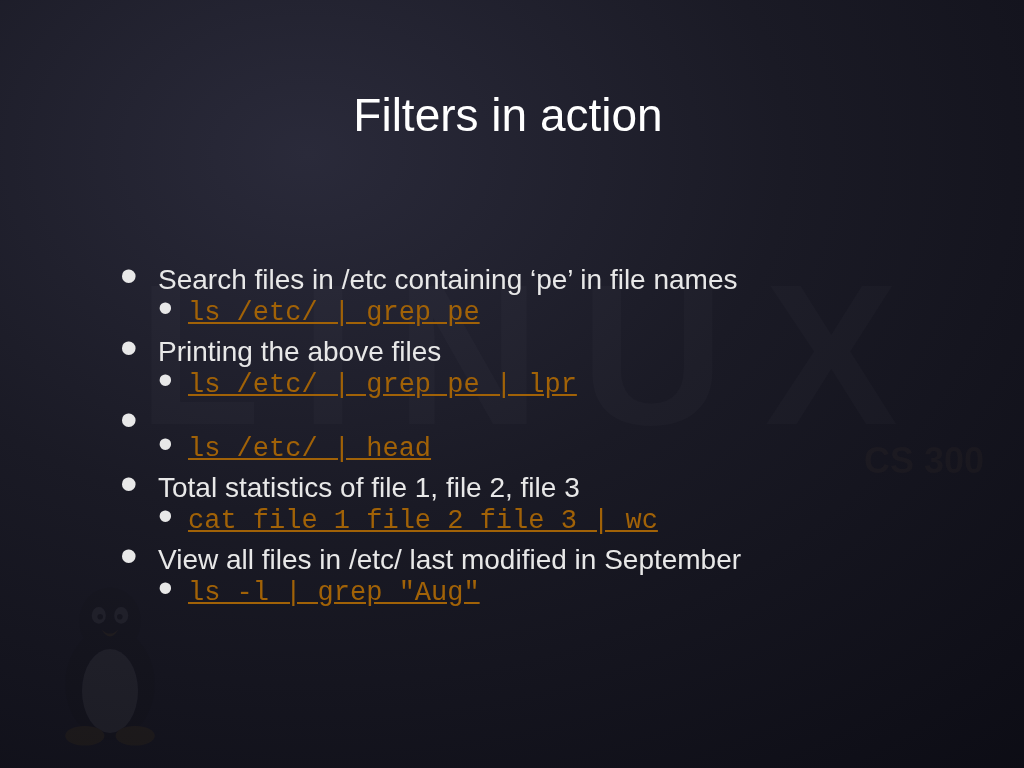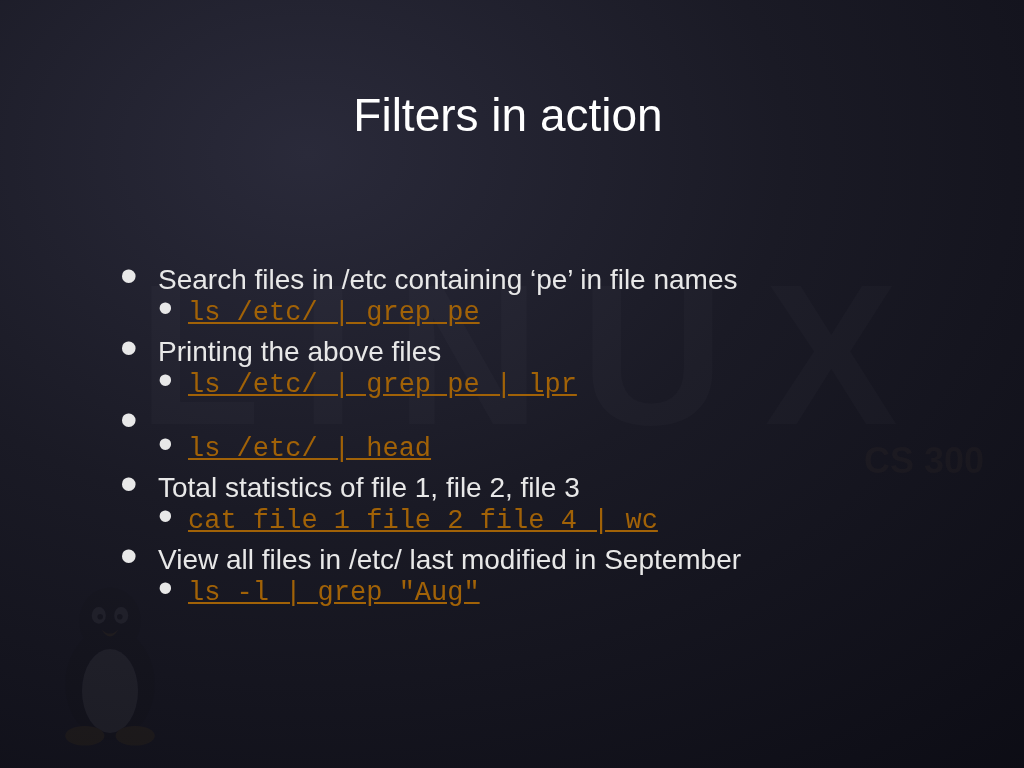--- a/index.html
+++ b/index.html
@@ -145,21 +145,21 @@
       <span class="bullet-sm">•</span>
       <span class="code">ls /etc/ | head</span>
     </div>
 
     <div class="item">
       <span class="bullet-lg">•</span>
       <span class="item-text">Total statistics of file 1, file 2, file 3</span>
     </div>
     <div class="sub">
       <span class="bullet-sm">•</span>
-      <span class="code">cat file 1 file 2 file 4 | wc</span>
+      <span class="code">cat file 1 file 2 file 3 | wc</span>
     </div>
 
     <div class="item">
       <span class="bullet-lg">•</span>
       <span class="item-text">View all files in /etc/ last modified in September</span>
     </div>
     <div class="sub">
       <span class="bullet-sm">•</span>
       <span class="code">ls -l | grep "Aug"</span>
     </div>

